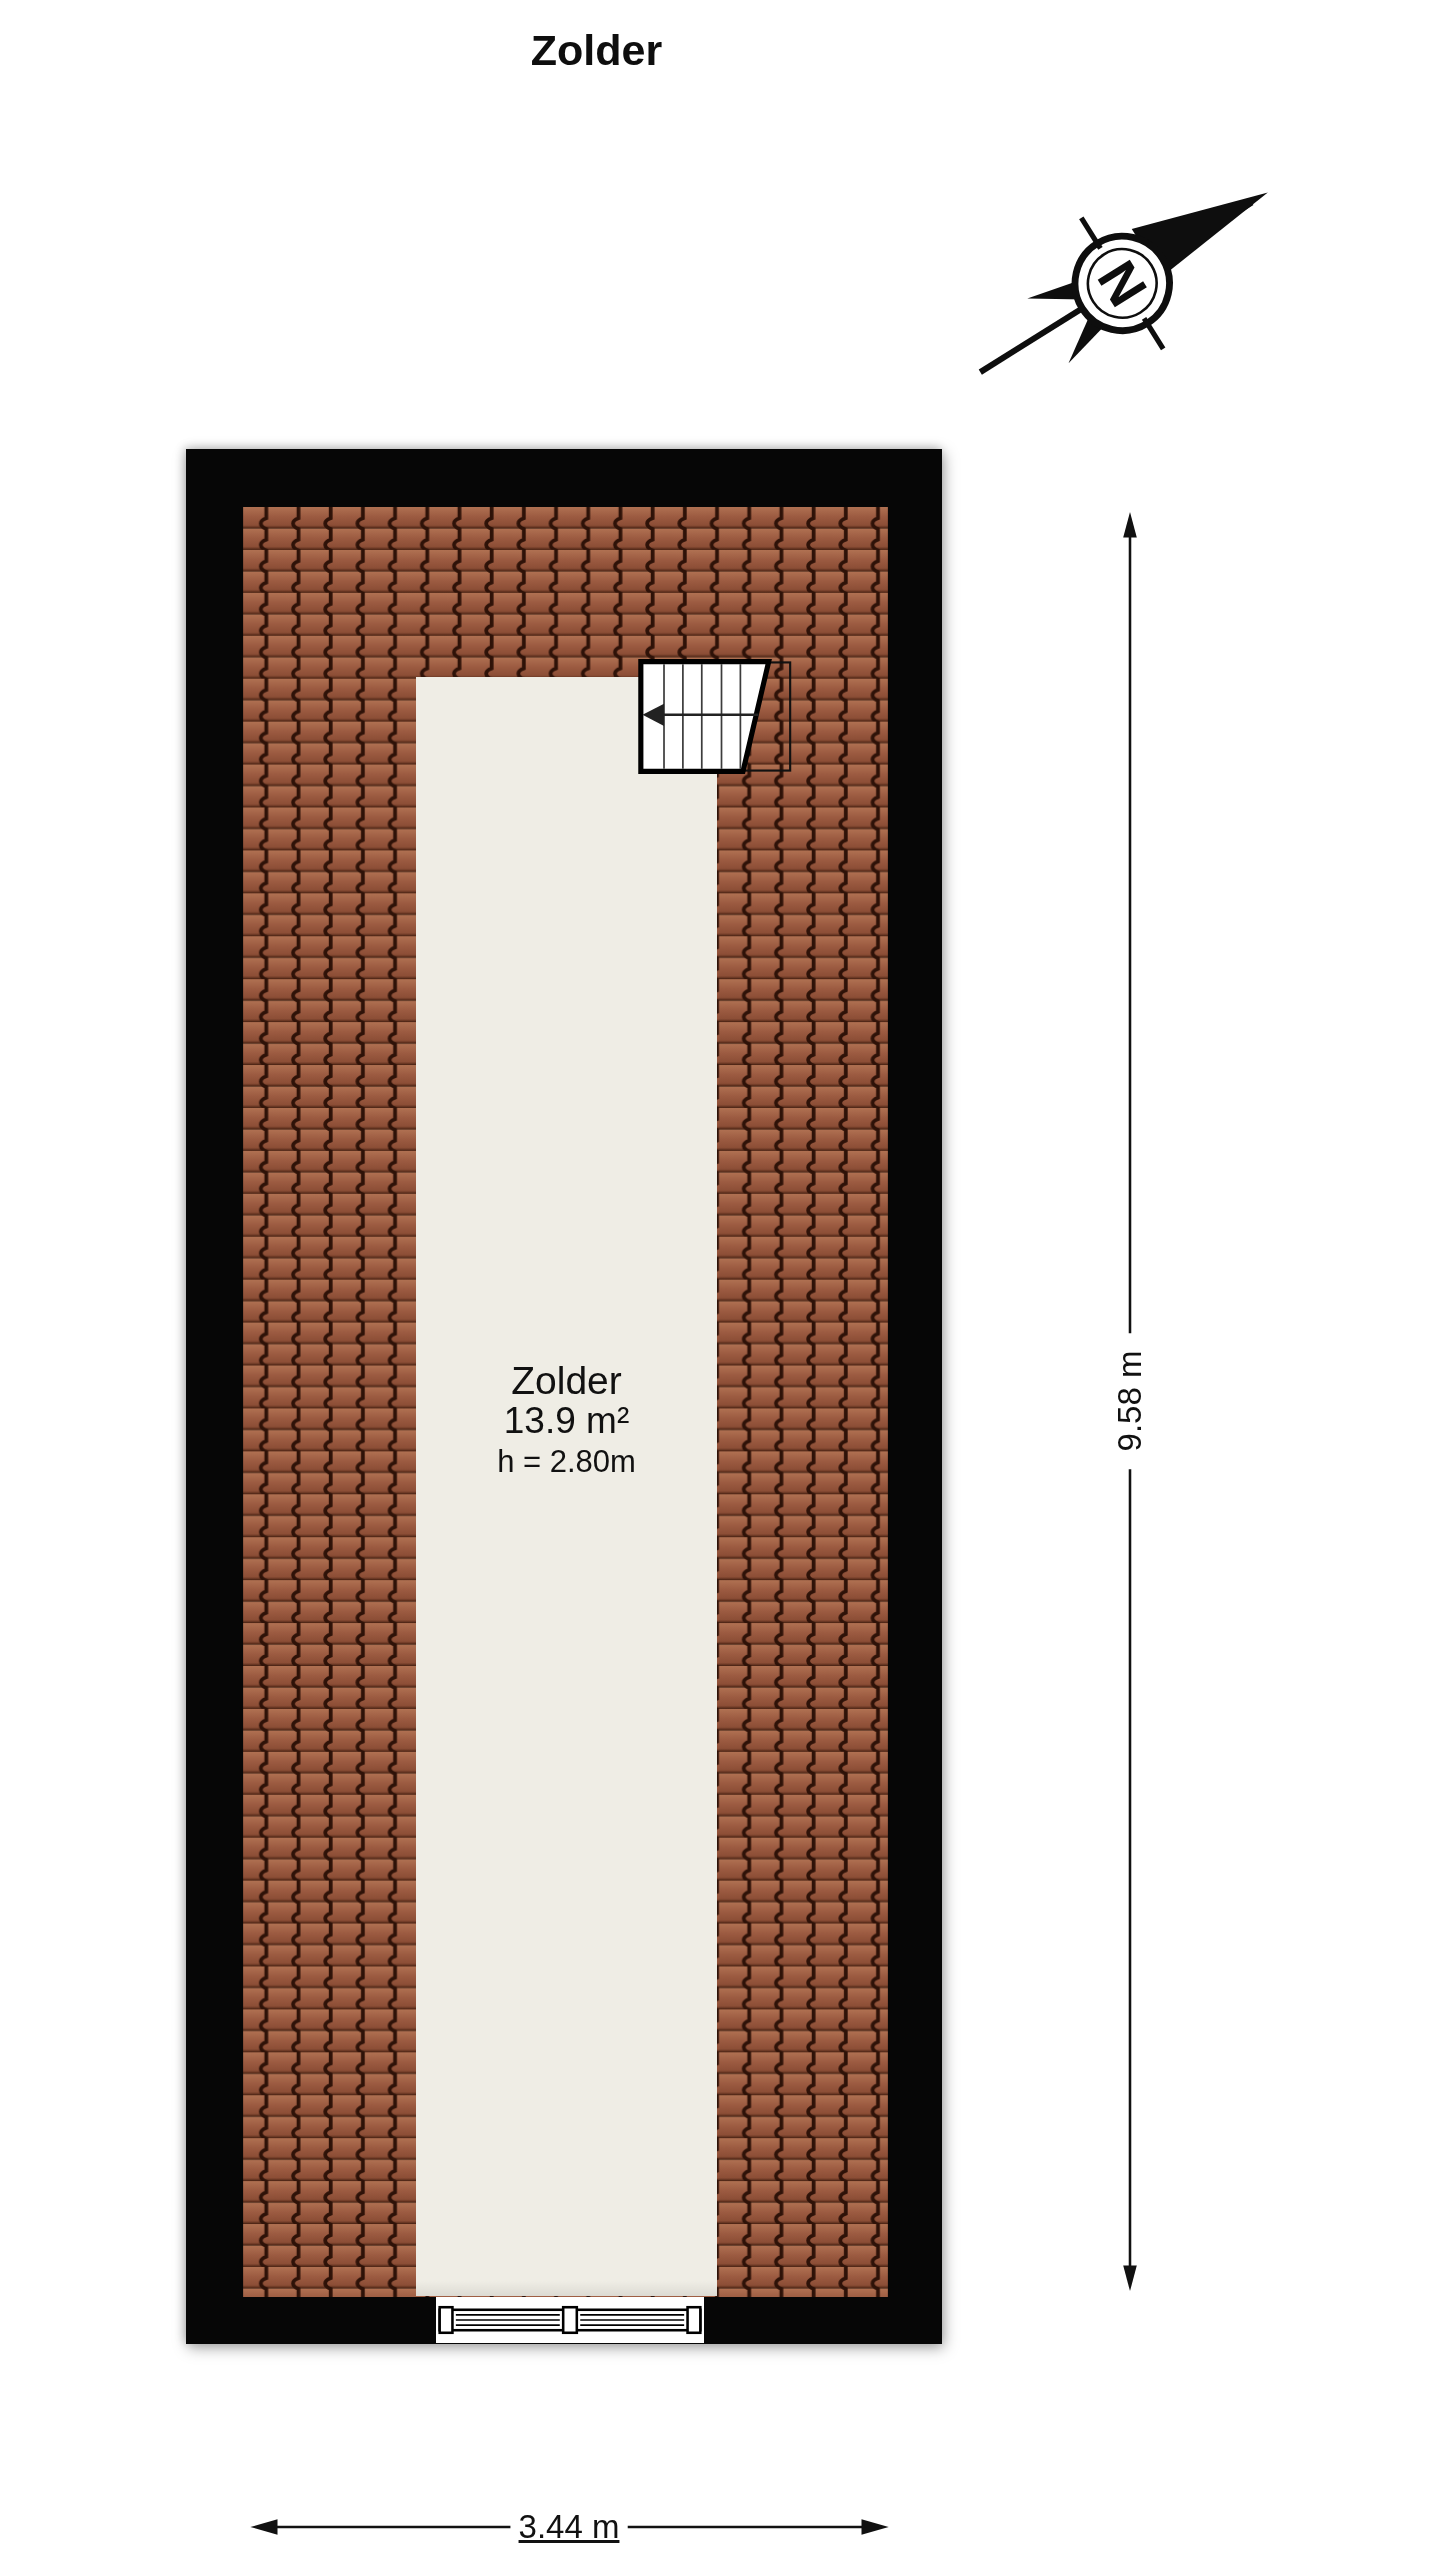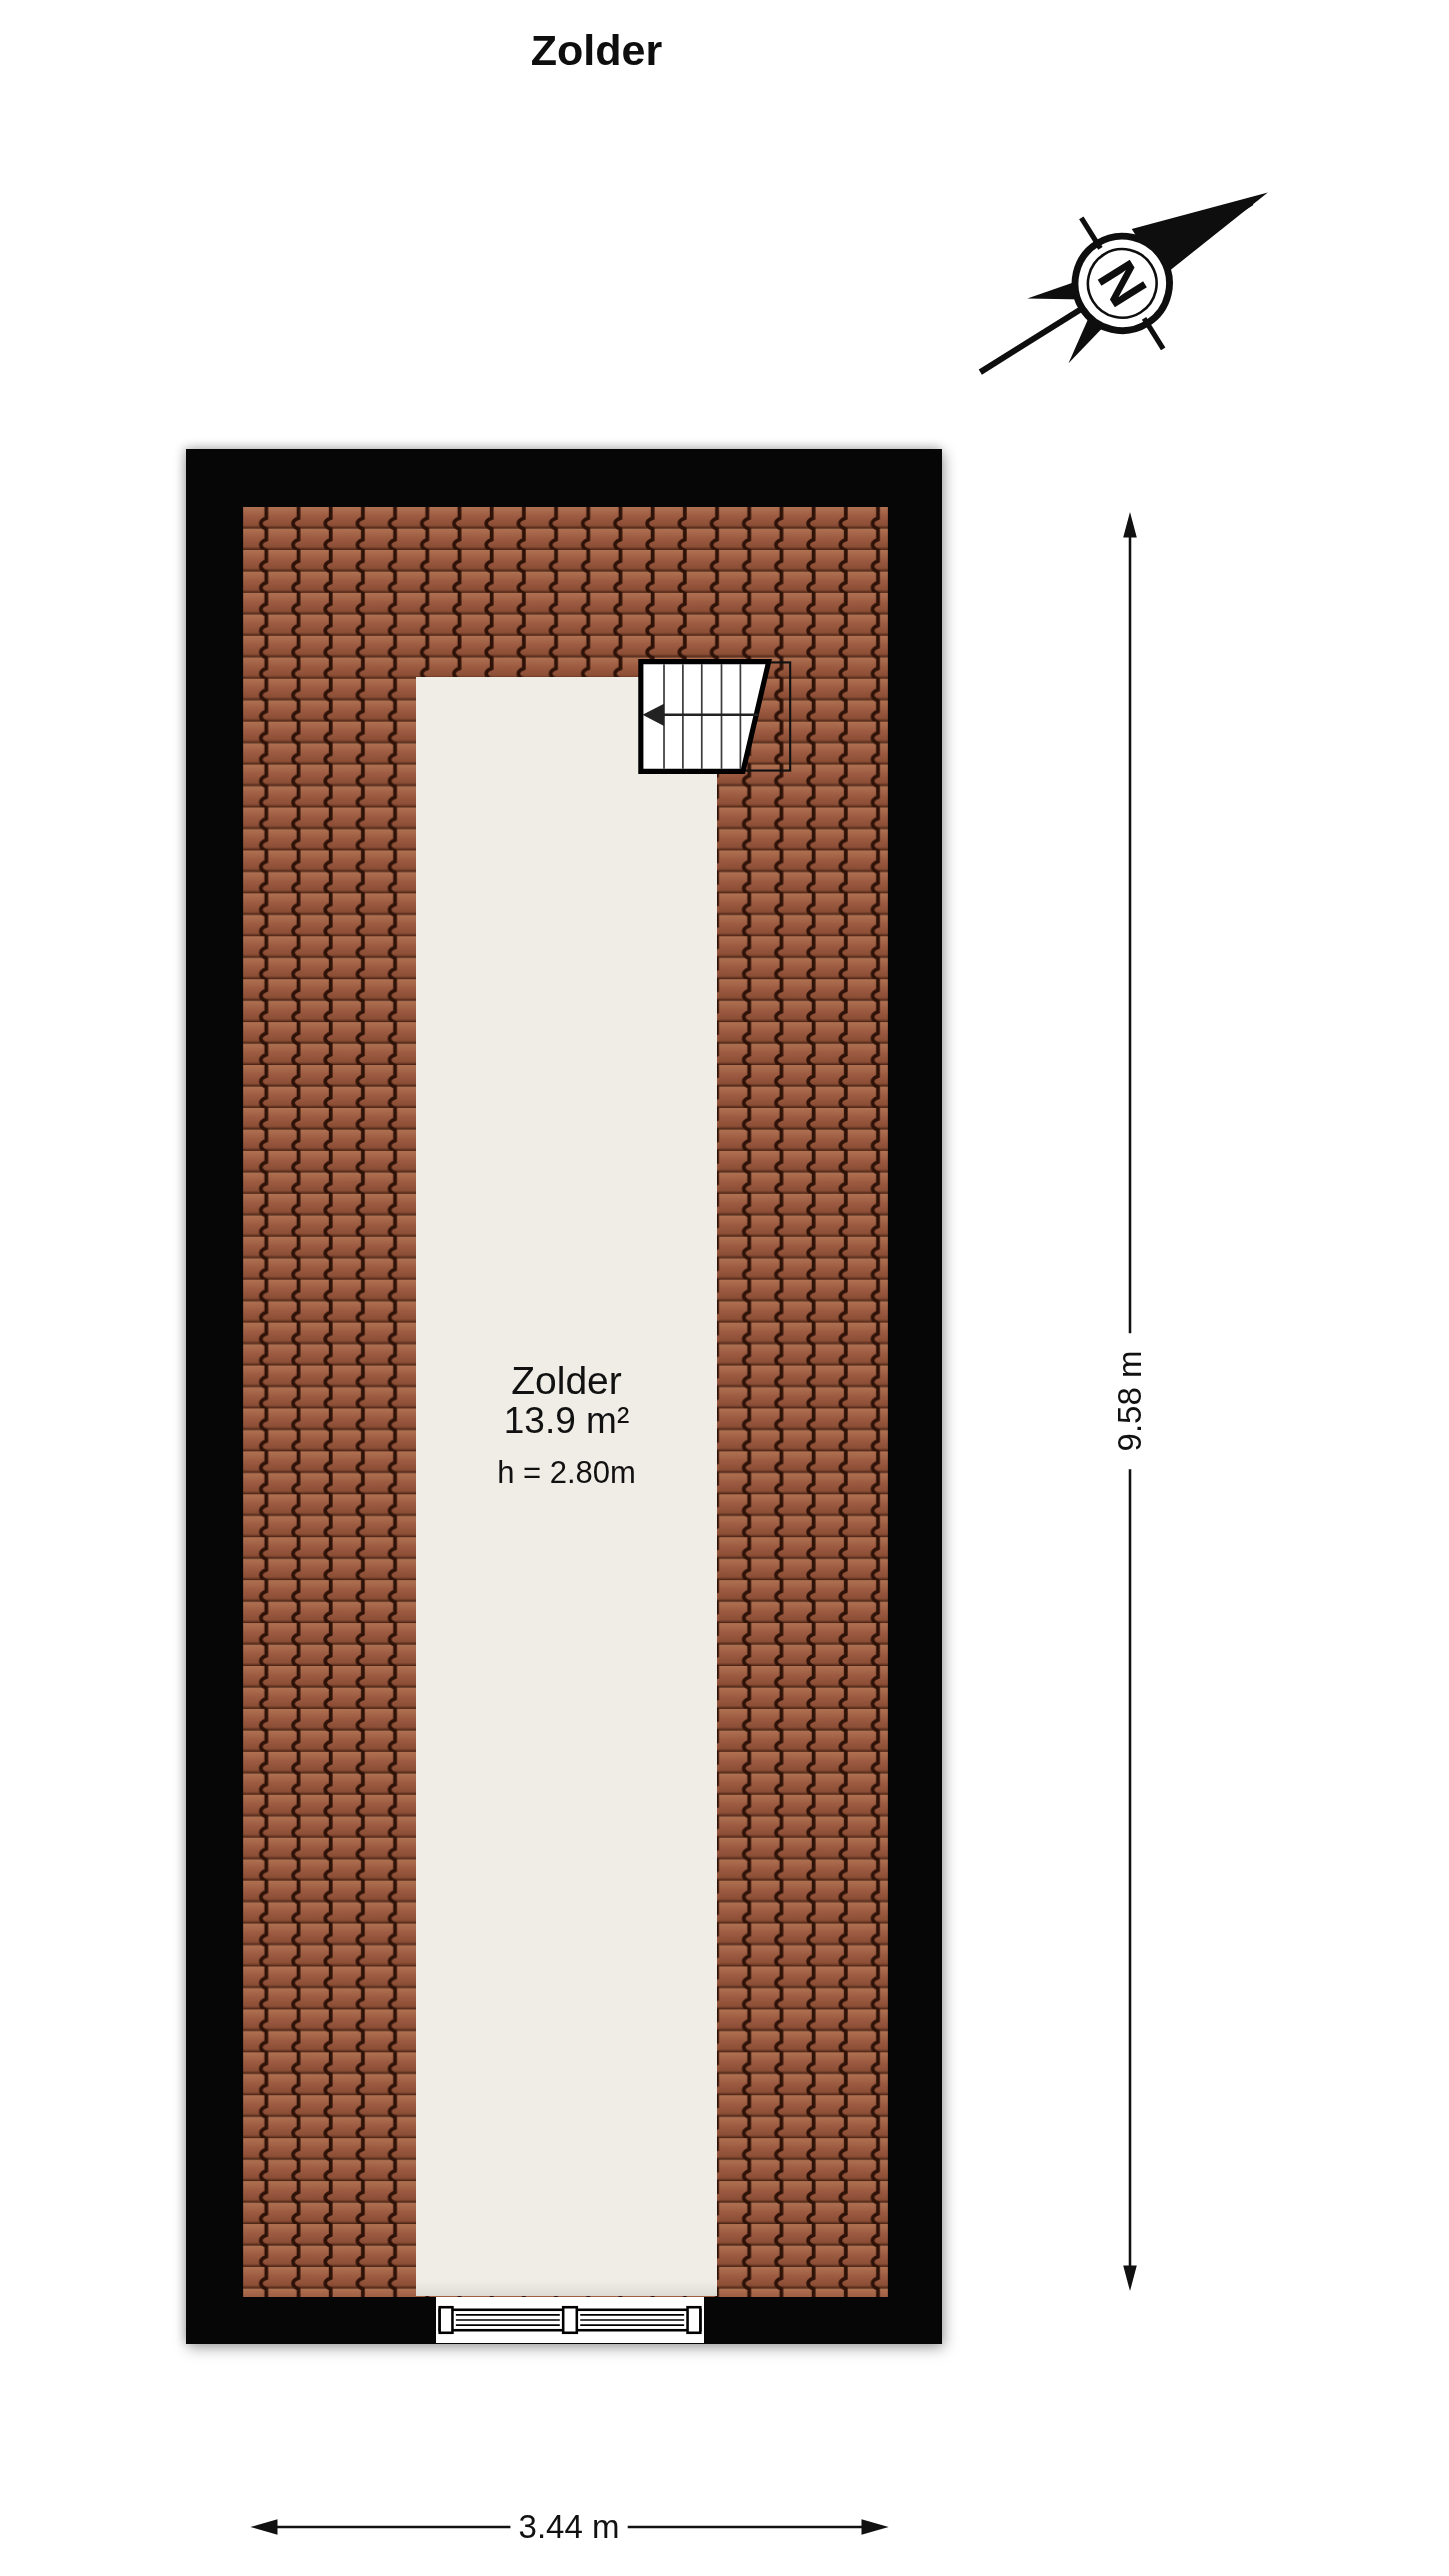--- a/index.html
+++ b/index.html
@@ -25,37 +25,37 @@
   }
   .room::after{
     content:"";position:absolute;left:0;right:0;bottom:0;height:15.5px;
     background:linear-gradient(rgba(0,0,0,0), rgba(0,0,0,0.08));
   }
   .room-labels{
     position:absolute;left:0;top:684px;width:100%;text-align:center;color:#111;
   }
   .room-name{font-size:39px;line-height:39px;}
   .room-area{font-size:37px;line-height:41px;}
-  .room-height{font-size:31px;line-height:36px;margin-top:14px;}
+  .room-height{font-size:31px;line-height:36px;margin-top:3px;}
   .stairs{position:absolute;left:452px;top:210px;}
   .window{
     position:absolute;left:250px;top:1848px;width:268px;height:46px;background:#ffffff;
   }
   
   .vdim{position:absolute;left:1113px;top:496px;}
   .vdim-label{
     position:absolute;left:1130px;top:1401px;
     transform:translate(-50%,-50%) rotate(-90deg);
     font-size:33px;white-space:nowrap;color:#111;
   }
   .hdim{position:absolute;left:242px;top:2510px;}
   .hdim-label{
     position:absolute;left:569px;top:2527px;
     transform:translate(-50%,-50%);
-    font-size:33px;white-space:nowrap;color:#111;
+    font-size:33px;white-space:nowrap;color:#111;text-decoration:underline;
   }
 </style>
 </head>
 <body>
 
 <div class="title">
   <div>Zolder</div>
 </div>
 
 <svg class="compass" width="412" height="292" viewBox="0 0 480 340">

